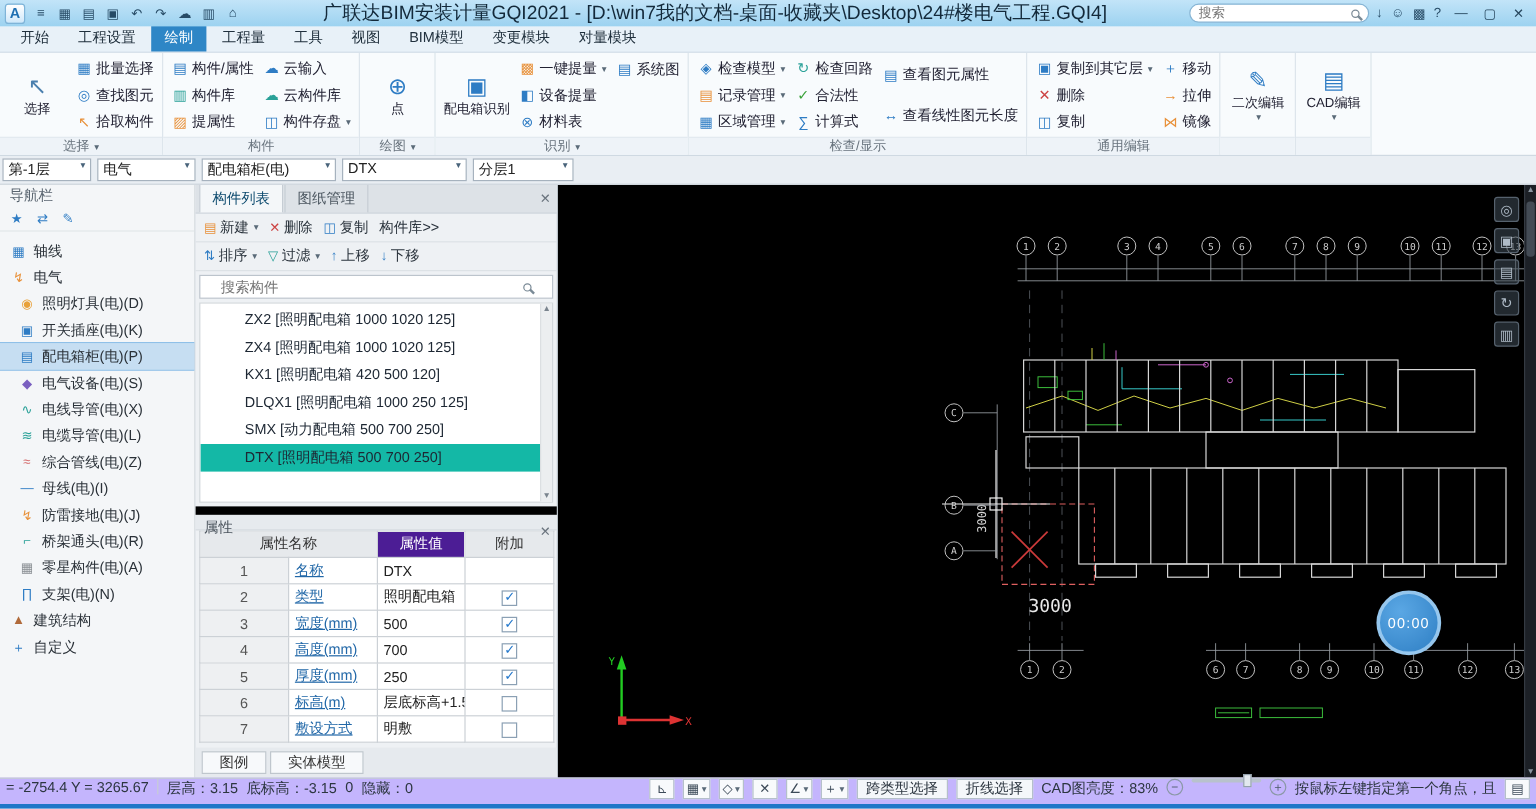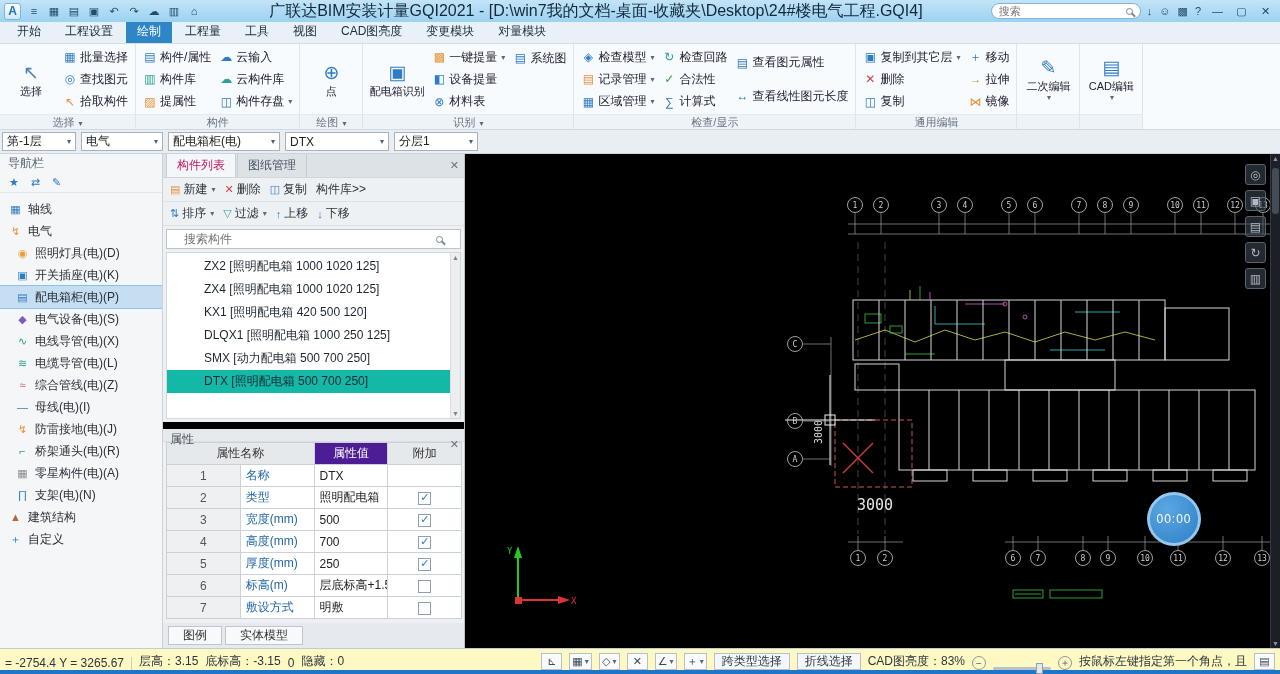--- a/index.html
+++ b/index.html
@@ -34,55 +34,55 @@
   .bigbtn .bicon{font-size:19px;line-height:22px;color:#2e7cc4}
   .bigbtn .blabel{font-size:11px;line-height:12px;text-align:center;color:#223}
   .scol{display:flex;flex-direction:column;justify-content:space-around}
   .sbtn{display:flex;align-items:center;gap:3px;height:20px;padding:0 3px;white-space:nowrap;color:#223}
   .sicon{width:14px;text-align:center;font-size:12px;color:#2e7cc4;flex:none}
   .ic-o{color:#e8913a}.ic-t{color:#2aa198}.ic-g{color:#3aa23a}.ic-r{color:#cc4444}
   .caret{font-size:8px;color:#5a6a78;margin-left:1px}
 
   
   .selbar{position:absolute;top:130px;left:0;right:0;height:24px;background:#e9eef3;border-bottom:1px solid #ccd4db;display:flex;align-items:center;gap:5px;padding:0 2px;z-index:27}
-  .dropdown{height:19px;background:#fff;border:1px solid #a6b2be;display:flex;align-items:center;justify-content:space-between;padding:0 4px}
+  .dropdown{height:19px;background:#fff;border:1px solid #a6b2be;display:flex;align-items:flex-start;justify-content:space-between;padding:0 4px}
   .dropdown .dcaret{font-size:8px;color:#49637a;margin-left:4px}
 
   
   .nav{position:absolute;left:0;top:154px;width:163px;bottom:26px;background:#f4f6f8;border-right:1px solid #ccd2d8;overflow:hidden}
   .nav-header{height:19px;line-height:19px;padding:0 8px;color:#5a6570;font-size:12px}
   .nav-tools{height:20px;display:flex;gap:12px;align-items:center;padding:0 9px;border-bottom:1px solid #e1e6ea;color:#2e7cc4;font-size:11px}
   .tree{padding-top:5px}
   .titem{height:22px;display:flex;align-items:center;gap:5px;padding:0 4px 0 8px;color:#2a3138}
   .titem.sub{padding-left:15px}
   .ticn{width:15px;text-align:center;font-size:11px;flex:none}
   .titem.selected{background:#c6def2;outline:1px solid #8fc0e8}
 
   
   .panel{position:absolute;left:163px;top:154px;width:302px;bottom:26px;background:#eef1f4;border-right:1px solid #b9c1c8;display:flex;flex-direction:column}
   .ptabs{height:24px;display:flex;align-items:flex-end;background:#dde2e7;padding-left:3px;position:relative;border-bottom:1px solid #cfd6dc}
   .ptab{padding:4px 10px 3px;background:#dde2e7;color:#4a555f;border:1px solid #c6cdd4;border-bottom:none;margin-right:1px}
-  .ptab.active{background:#f4f7f9;color:#be185d}
+  .ptab.active{background:#f4f7f9;color:#0c4a6e}
   .pclose{position:absolute;right:5px;top:5px;color:#6a747e;font-size:11px}
   .ptool{height:24px;display:flex;align-items:center;gap:9px;padding:0 7px;border-bottom:1px solid #dde2e6;color:#2a333c}
   .ptool .pt{display:flex;align-items:center;gap:3px;white-space:nowrap}
   .ptool .pticon{font-size:11px}
   .search{margin:3px 3px;height:20px;background:#fff;border:1px solid #bcc4cc;display:flex;align-items:center;justify-content:space-between;padding:0 17px}
   .search input{border:none;outline:none;flex:1;font-size:12px;color:#555;background:transparent}
   .clist{position:relative;background:#fff;border:1px solid #d2d7db;margin:0 3px;height:167px;overflow:hidden;padding-top:2px}
   .citem{height:23px;line-height:23px;padding-left:37px;white-space:nowrap;color:#1d2733;font-size:12px}
   .citem.selected{background:#14b8a6}
   .lscroll{position:absolute;right:0;top:0;bottom:0;width:10px;background:#eceef0;border-left:1px solid #dcdfe2;font-size:7px;color:#7a848e;display:flex;flex-direction:column;justify-content:space-between;align-items:center;padding:1px 0}
   .props-header{height:20px;line-height:20px;padding:0 7px;color:#49525b;background:#e6eaee;border-top:7px solid #000000;border-bottom:1px solid #d8dde1;position:relative;margin-top:3px}
   .ptable{border-collapse:collapse;margin:0 3px;background:#fff;table-layout:fixed;width:296px}
   .ptable th,.ptable td{border:1px solid #ccd1d6;height:22px;font-weight:normal;font-size:12px;overflow:hidden;white-space:nowrap}
   .ptable th{background:#e6e9ec;color:#333}
   .ptable th.valhead{background:#4c1d95;color:#fff}
   .td-num{width:18px;background:#eef0f2;text-align:center;color:#555}
-  .td-name{width:108px;padding-left:5px;color:#2268a8;}
+  .td-name{width:108px;padding-left:5px;color:#2268a8;text-decoration:underline}
   .td-val{width:120px;padding-left:5px;color:#222}
   .td-chk{width:50px;text-align:center}
   .chk{display:inline-block;width:13px;height:13px;border:1px solid #8ba0b4;background:#fff;position:relative;vertical-align:middle}
   .chk.checked::after{content:"✓";color:#2277cc;font-size:11px;position:absolute;left:1px;top:-2px}
   .pbottom{height:25px;display:flex;gap:3px;padding:3px 5px;background:#e6eaee;margin-top:auto}
   .pbtab{padding:1px 14px;border:1px solid #bfc6cd;background:#f7f9fb;color:#333;display:flex;align-items:center}
 
   
   .canvas{position:absolute;left:465px;top:154px;right:0;bottom:26px;background:#000;overflow:hidden}
   svg text{font-family:"DejaVu Sans Mono","Liberation Mono",monospace}
@@ -95,21 +95,21 @@
   .smag{stroke:#d268d2;fill:none;stroke-width:0.8}
   .sgreen{stroke:#3ec43e;fill:none;stroke-width:0.8}
   .sred{stroke:#cc3a3a;fill:none;stroke-width:1.4}
   .timer{position:absolute;left:682px;top:338px;width:54px;height:54px;border-radius:50%;background:radial-gradient(circle at 35% 30%,#5aa7e4,#2f7fc4);border:3px solid rgba(165,208,242,.85);color:#fff;display:flex;align-items:center;justify-content:center;font-size:12px;letter-spacing:1px}
   .cv-tools{position:absolute;right:14px;top:10px;display:flex;flex-direction:column;gap:5px}
   .cv-btn{width:21px;height:21px;background:rgba(62,74,86,.55);border:1px solid #56626e;border-radius:3px;color:#aebaC6;color:#aebac6;font-size:12px;display:flex;align-items:center;justify-content:center}
   .cv-scroll{position:absolute;right:0;top:0;bottom:0;width:10px;background:#1c2026;border-left:1px solid #343a42;display:flex;flex-direction:column;justify-content:space-between;align-items:center;color:#8a95a0;font-size:7px;padding:1px 0}
   .cv-thumb{position:absolute;right:1px;top:14px;width:7px;height:46px;background:#434b55;border-radius:3px}
 
   
-  .status{position:absolute;left:0;right:0;top:648px;height:22px;background:#fef9c3;border-top:1px solid #c3cbd3;display:flex;align-items:flex-end;gap:7px;padding:0 5px;font-size:12px;color:#2c3640;white-space:nowrap;z-index:26}
+  .status{position:absolute;left:0;right:0;top:648px;height:22px;background:#c4b5fd;border-top:1px solid #c3cbd3;display:flex;align-items:flex-start;gap:7px;padding:0 5px;font-size:12px;color:#2c3640;white-space:nowrap;z-index:26}
   .sdiv{width:1px;height:13px;background:#c6cdd4;flex:none}
   .spacer{flex:1}
   .sicon-btn{height:17px;min-width:21px;border:1px solid #b5c0ca;background:#f8fafc;display:flex;align-items:center;justify-content:center;gap:1px;padding:0 2px;font-size:11px;color:#3c4a58}
   .sbtn-text{height:17px;border:1px solid #b5c0ca;background:#f4f7fa;padding:0 7px;display:flex;align-items:center;font-size:12px}
   .round{width:14px;height:14px;border-radius:50%;border:1px solid #8a98a6;display:flex;align-items:center;justify-content:center;font-size:10px;color:#4a5866;flex:none}
   .slider{width:58px;height:3px;background:#b8c2cc;position:relative;border-radius:2px;flex:none}
   .knob{position:absolute;left:74%;top:-4px;width:7px;height:11px;background:#e2e8ee;border:1px solid #93a0ac}
   .bottomstrip{position:absolute;left:0;right:0;top:670px;height:4px;background:#1f76c8}
 </style>
 </head>
@@ -146,21 +146,21 @@
   </div>
 </div>
 
 <div class="tabrow">
   <div class="rtab">开始</div>
   <div class="rtab">工程设置</div>
   <div class="rtab active">绘制</div>
   <div class="rtab">工程量</div>
   <div class="rtab">工具</div>
   <div class="rtab">视图</div>
-  <div class="rtab">CAD图亮度</div>
+  <div class="rtab">BIM模型</div>
   <div class="rtab">变更模块</div>
   <div class="rtab">对量模块</div>
 </div>
 
 <div class="ribbon">
 
   <div class="rgroup">
     <div class="bigbtn">
       <span class="bicon" style="color:#4a7fae">↖</span>
       <span class="blabel">选择</span>

